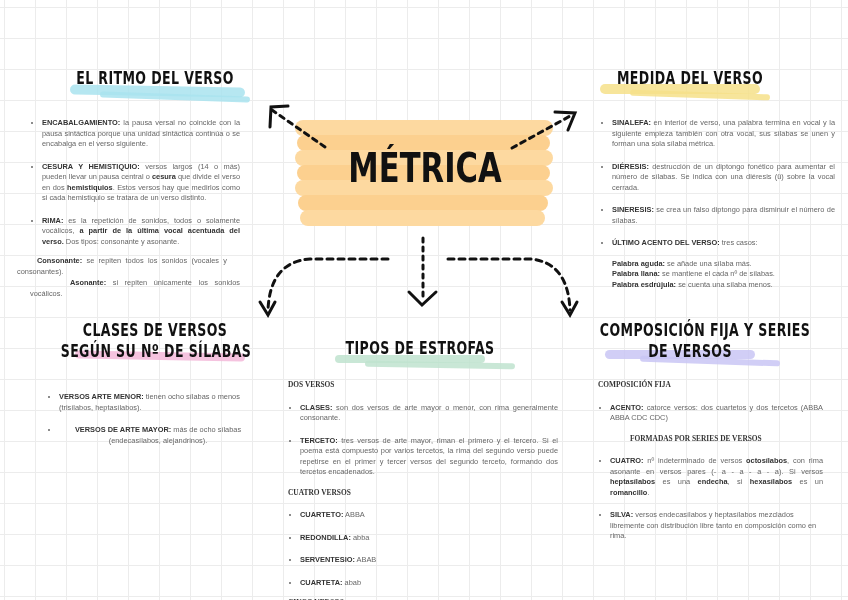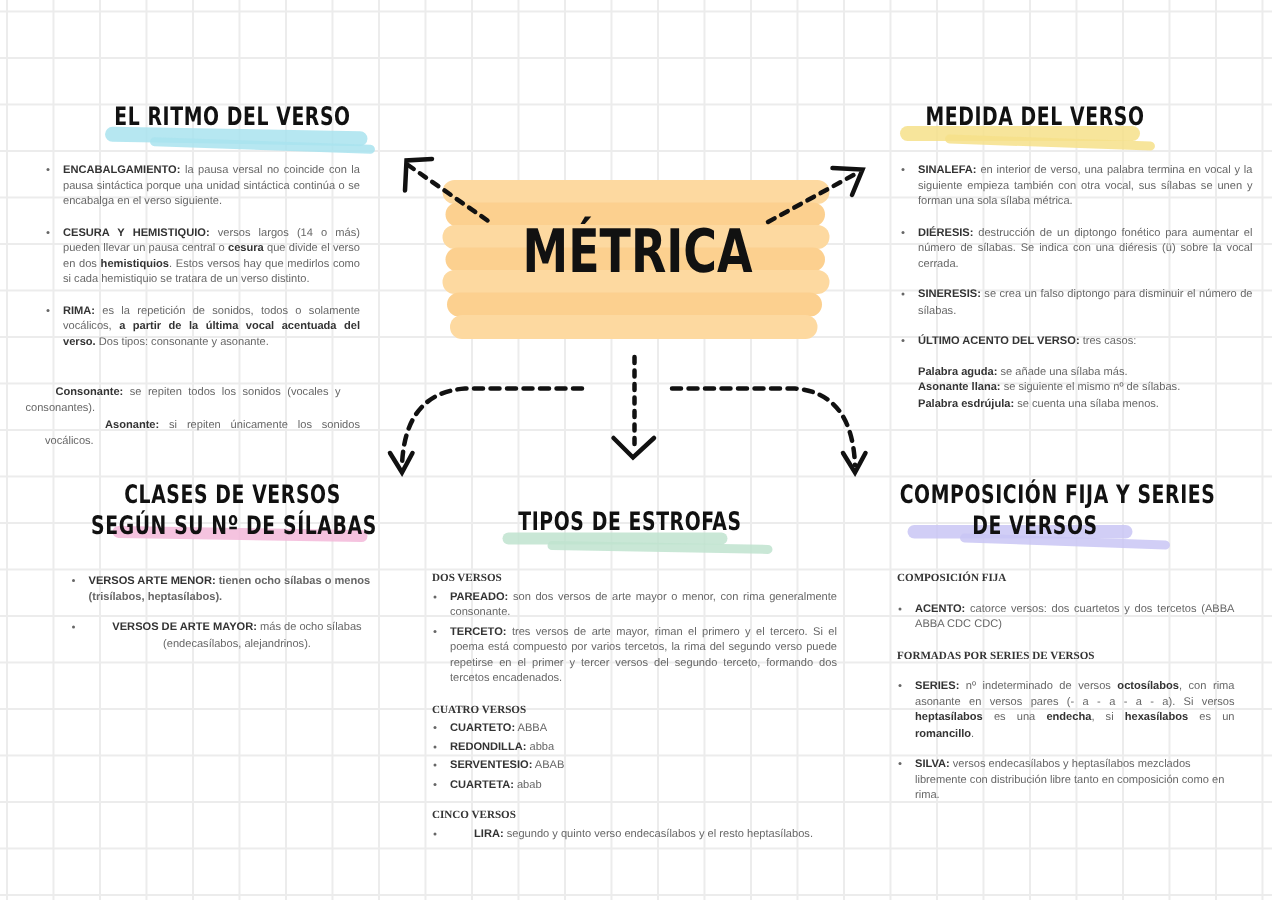--- a/index.html
+++ b/index.html
@@ -16,21 +16,21 @@
   }
   .title {
     position:absolute; font-family:"DejaVu Sans Condensed","DejaVu Sans", sans-serif;
     font-weight:bold; color:#111; text-align:center; letter-spacing:0.5px;
     transform:scaleX(0.82); transform-origin:center; white-space:nowrap;
     z-index:2;
   }
   .hl { position:absolute; border-radius:6px; z-index:1; opacity:0.85; }
   .block { position:absolute; font-size:7.4px; line-height:10.5px; color:#666; z-index:2; }
   .block ul { margin:0; padding-left:12px; }
-  .block li { margin:2px 0 10px 0; text-align:justify; }
+  .block li { margin:12px 0 10px 0; text-align:justify; }
   .block b { color:#333; }
   .sub { font-weight:bold; color:#333; margin:0 0 2px 0;font-family:Liberation Serif, serif; }
   .sub-gap { margin-top:10px; }
   .tight li { margin-bottom:0; }
   .central-text {
     position:absolute; left:300px; top:145px; width:250px; text-align:center;
     font-family:"DejaVu Sans Condensed","DejaVu Sans", sans-serif; font-weight:bold;
     font-size:40px; color:#111; z-index:3; transform:scaleX(0.85);
   }
   svg.arrows { position:absolute; left:0; top:0; z-index:2; }
@@ -92,39 +92,39 @@
 <div class="title" style="left:585px;top:68px;width:210px;font-size:17px;">MEDIDA DEL VERSO</div>
 <div class="block" style="left:600px;top:106px;width:235px;">
   <ul>
     <li><b>SINALEFA:</b><span> en interior de verso, una palabra termina en vocal y la siguiente empieza también con otra vocal, sus sílabas se unen y forman una sola sílaba métrica.</span></li>
     <li><b>DIÉRESIS:</b><span> destrucción de un diptongo fonético para aumentar el número de sílabas. Se indica con una diéresis (ü) sobre la vocal cerrada.</span></li>
     <li><b>SINERESIS:</b><span> se crea un falso diptongo para disminuir el número de sílabas.</span></li>
     <li><b>ÚLTIMO ACENTO DEL VERSO:</b><span> tres casos:</span></li>
   </ul>
   <div style="padding-left:12px;">
     <div><b>Palabra aguda:</b><span> se añade una sílaba más.</span></div>
-    <div><b>Asonante llana:</b><span> se siguiente el mismo nº de sílabas.</span></div>
+    <div><b>Palabra llana:</b><span> se mantiene el cada nº de sílabas.</span></div>
     <div><b>Palabra esdrújula:</b><span> se cuenta una sílaba menos.</span></div>
   </div>
 </div>
 
 <div class="title" style="left:40px;top:320px;width:230px;font-size:17px;">CLASES DE VERSOS</div>
 <div class="title" style="left:40px;top:341px;width:230px;font-size:17px;">SEGÚN SU Nº DE SÍLABAS</div>
 <div class="block" style="left:47px;top:380px;width:210px;">
   <ul>
-    <li style="text-align:left;font-weight:bold;"><b>VERSOS ARTE MENOR:</b><span> tienen ocho sílabas o menos (trisílabos, heptasílabos).</span></li>
+    <li style="text-align:left;"><b>VERSOS ARTE MENOR:</b><span> tienen ocho sílabas o menos (trisílabos, heptasílabos).</span></li>
     <li style="text-align:center;"><b>VERSOS DE ARTE MAYOR:</b><span> más de ocho sílabas (endecasílabos, alejandrinos).</span></li>
   </ul>
 </div>
 
 <div class="title" style="left:320px;top:338px;width:200px;font-size:17px;">TIPOS DE ESTROFAS</div>
 <div class="block" style="left:288px;top:380px;width:270px;">
   <div class="sub">DOS VERSOS</div>
   <ul class="tight">
-    <li><b>PAREADO:</b><span> son dos versos de arte mayor o menor, con rima generalmente consonante.</span></li>
+    <li><b>CLASES:</b><span> son dos versos de arte mayor o menor, con rima generalmente consonante.</span></li>
   </ul>
   <ul class="tight">
     <li><b>TERCETO:</b><span> tres versos de arte mayor, riman el primero y el tercero. Si el poema está compuesto por varios tercetos, la rima del segundo verso puede repetirse en el primer y tercer versos del segundo terceto, formando dos tercetos encadenados.</span></li>
   </ul>
   <div class="sub sub-gap">CUATRO VERSOS</div>
   <ul class="tight">
     <li><b>CUARTETO:</b><span> ABBA</span></li>
     <li><b>REDONDILLA:</b><span> abba</span></li>
     <li><b>SERVENTESIO:</b><span> ABAB</span></li>
     <li><b>CUARTETA:</b><span> abab</span></li>
@@ -135,18 +135,18 @@
   </ul>
 </div>
 
 <div class="title" style="left:580px;top:320px;width:220px;font-size:17px;">COMPOSICIÓN FIJA Y SERIES</div>
 <div class="title" style="left:580px;top:341px;width:220px;font-size:17px;">DE VERSOS</div>
 <div class="block" style="left:598px;top:380px;width:225px;">
   <div class="sub" style="margin-bottom:10px;">COMPOSICIÓN FIJA</div>
   <ul>
     <li><b>ACENTO:</b><span> catorce versos: dos cuartetos y dos tercetos (ABBA ABBA CDC CDC)</span></li>
   </ul>
-  <div class="sub" style="margin-bottom:10px;">FORMADAS POR SERIES DE VERSOS</div>
+  <div class="sub" style="margin-bottom:10px;margin-left:32px;">FORMADAS POR SERIES DE VERSOS</div>
   <ul>
-    <li><b>SERIES:</b><span> nº indeterminado de versos </span><b>octosílabos</b><span>, con rima asonante en versos pares (- a - a - a - a). Si versos </span><b>heptasílabos</b><span> es una </span><b>endecha</b><span>, si </span><b>hexasílabos</b><span> es un </span><b>romancillo</b><span>.</span></li>
+    <li><b>CUATRO:</b><span> nº indeterminado de versos </span><b>octosílabos</b><span>, con rima asonante en versos pares (- a - a - a - a). Si versos </span><b>heptasílabos</b><span> es una </span><b>endecha</b><span>, si </span><b>hexasílabos</b><span> es un </span><b>romancillo</b><span>.</span></li>
     <li style="text-align:left;"><b>SILVA:</b><span> versos endecasílabos y heptasílabos mezclados libremente con distribución libre tanto en composición como en rima.</span></li>
   </ul>
 </div>
 
 </body></html>

